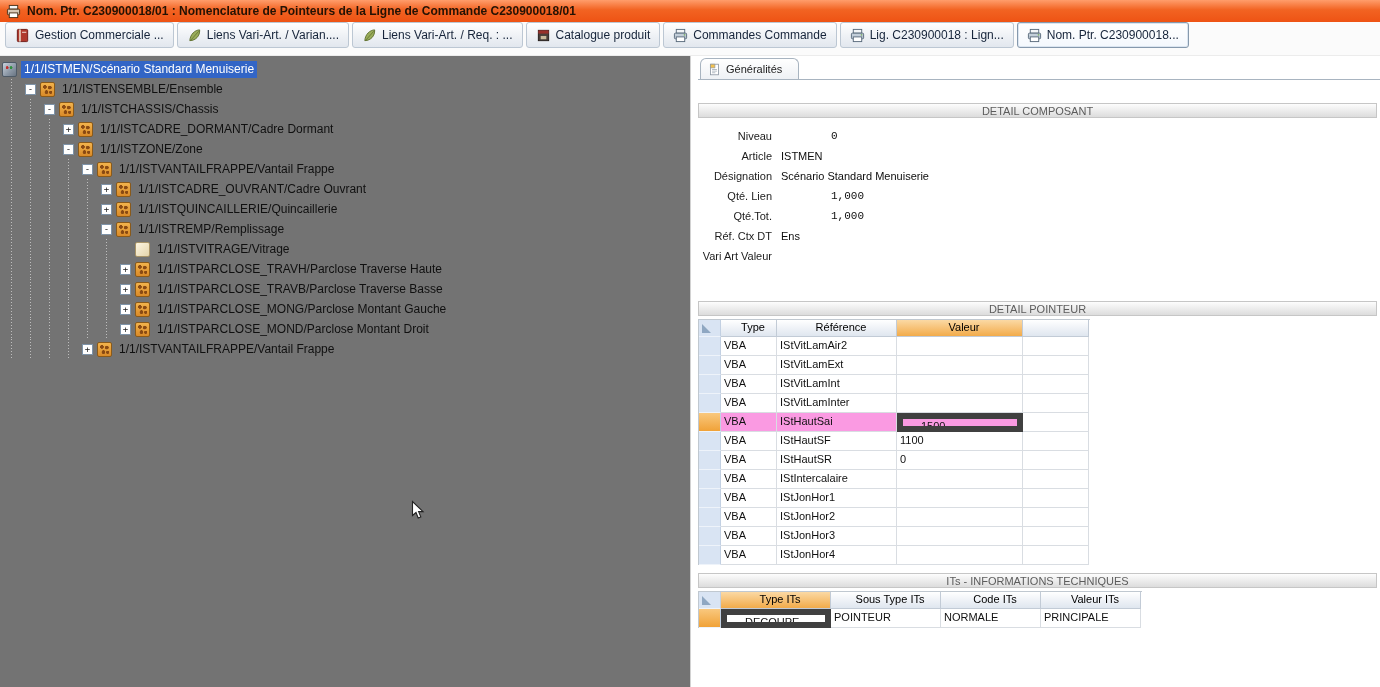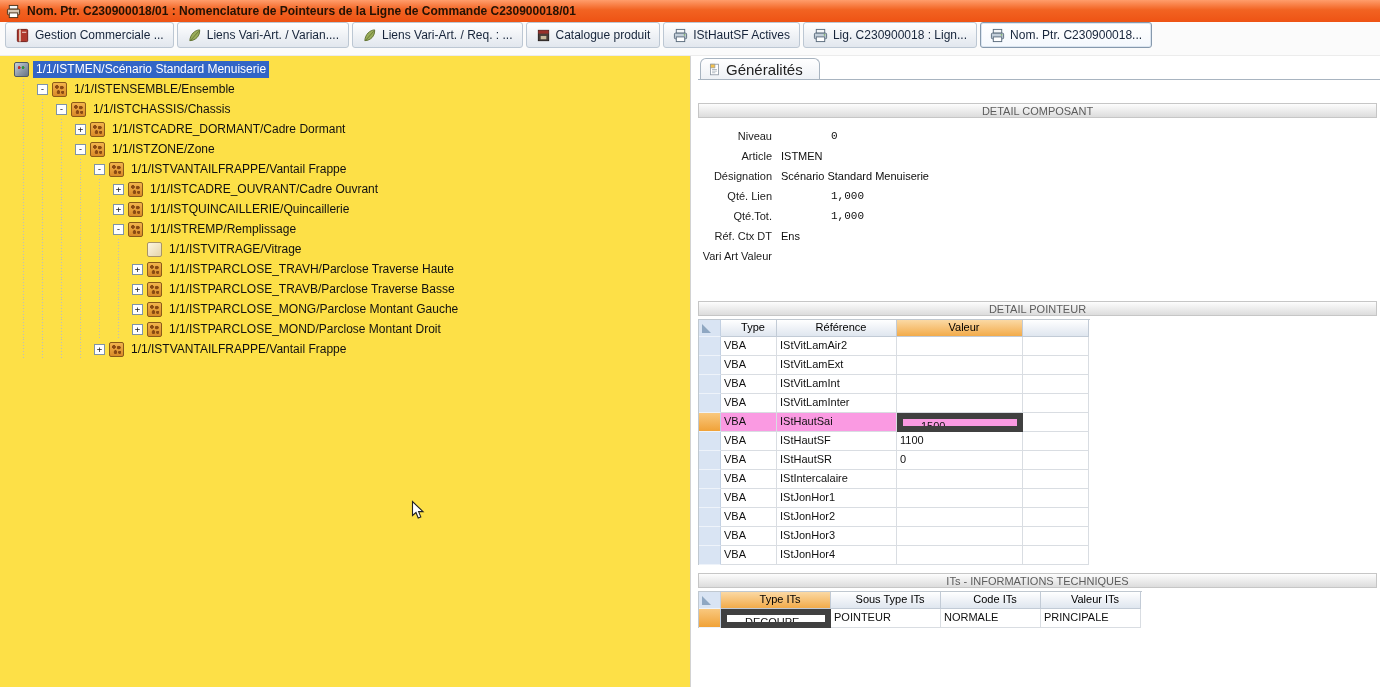--- a/index.html
+++ b/index.html
@@ -26,21 +26,21 @@
     background:linear-gradient(#ffffff,#eef1f5 55%,#e2e7ee);
     font-size:12px;color:#16243a;white-space:nowrap;cursor:default;
   }
   .tab.active{
     border-color:#8699ad;background:linear-gradient(#ffffff,#f4f8fd);
     box-shadow:0 0 0 1px #dbe5f0 inset;
   }
   .tab .ticon{display:inline-flex;width:15px;height:15px;}
   
   .main{display:flex;height:631px;}
-  .tree-panel{width:690px;box-sizing:border-box;padding:3px 0 0 14px;overflow:hidden;background:#fde047;}
+  .tree-panel{width:690px;box-sizing:border-box;padding:3px 0 0 2px;overflow:hidden;background:#737373;}
   .tree-row{display:flex;align-items:center;height:20px;font-size:12px;white-space:nowrap;}
   .indent{
     width:19px;height:20px;flex:0 0 19px;
     background-image:repeating-linear-gradient(to bottom,#bdbdbd 0 1px,transparent 1px 3px);
     background-size:1px 100%;background-repeat:no-repeat;background-position:9px 0;
   }
   .exp-slot{width:19px;height:20px;flex:0 0 19px;display:flex;align-items:center;justify-content:center;}
   .expander{
     width:11px;height:11px;box-sizing:border-box;border:1px solid #7e93a8;background:#fff;
     font-size:9px;line-height:8px;text-align:center;color:#222;
@@ -66,21 +66,21 @@
   }
   .tree-label{padding:1px 3px 2px;color:#101010;}
   .tree-row.selected .tree-label{background:#3265c6;color:#fff;}
   
   .detail-panel{flex:1;box-sizing:border-box;border-left:1px solid #d2d2d2;padding:2px 0 0 7px;background:#fff;}
   .gen-tab-row{height:21px;position:relative;z-index:2;}
   .gen-tab{
     display:inline-flex;align-items:center;gap:5px;height:21px;box-sizing:border-box;
     padding:0 16px 0 7px;margin-left:2px;
     border:1px solid #a8b4c0;border-bottom:none;border-radius:6px 6px 0 0;
-    background:linear-gradient(#ffffff,#eef1f5);font-size:15px;color:#222;
+    background:linear-gradient(#ffffff,#eef1f5);font-size:11px;color:#222;
   }
   .gen-body{border-top:1px solid #a8b4c0;padding-top:23px;}
   .section-band{
     height:15px;line-height:14px;box-sizing:border-box;text-align:center;
     font-size:11px;color:#5c5c5c;background:linear-gradient(#fdfdfd,#dcdcdc);
     border:1px solid #c6c6c6;margin-right:3px;
   }
   .fields{padding:8px 0 35px 0;}
   .field-row{display:flex;align-items:center;height:20px;font-size:11px;}
   .field-label{width:74px;flex:0 0 74px;text-align:right;color:#1c1c1c;}
@@ -168,21 +168,21 @@
     </div>
     <div class="tab">
       <span class="ticon">
         <svg viewBox="0 0 16 16" width="15" height="15">
           <rect x="3.5" y="1.5" width="9" height="4" fill="#f4f6f8" stroke="#5a6b7c"></rect>
           <rect x="1.5" y="5.5" width="13" height="6" rx="1" fill="#c3ced9" stroke="#5a6b7c"></rect>
           <rect x="3.5" y="9.5" width="9" height="5" fill="#fff" stroke="#5a6b7c"></rect>
           <circle cx="12.3" cy="7.3" r="0.9" fill="#7fb069"></circle>
         </svg>
       </span>
-      <span>IStHautSF Actives</span>
+      <span>Commandes Commande</span>
     </div>
     <div class="tab">
       <span class="ticon">
         <svg viewBox="0 0 16 16" width="15" height="15">
           <rect x="3.5" y="1.5" width="9" height="4" fill="#f4f6f8" stroke="#5a6b7c"></rect>
           <rect x="1.5" y="5.5" width="13" height="6" rx="1" fill="#c3ced9" stroke="#5a6b7c"></rect>
           <rect x="3.5" y="9.5" width="9" height="5" fill="#fff" stroke="#5a6b7c"></rect>
           <circle cx="12.3" cy="7.3" r="0.9" fill="#7fb069"></circle>
         </svg>
       </span>

